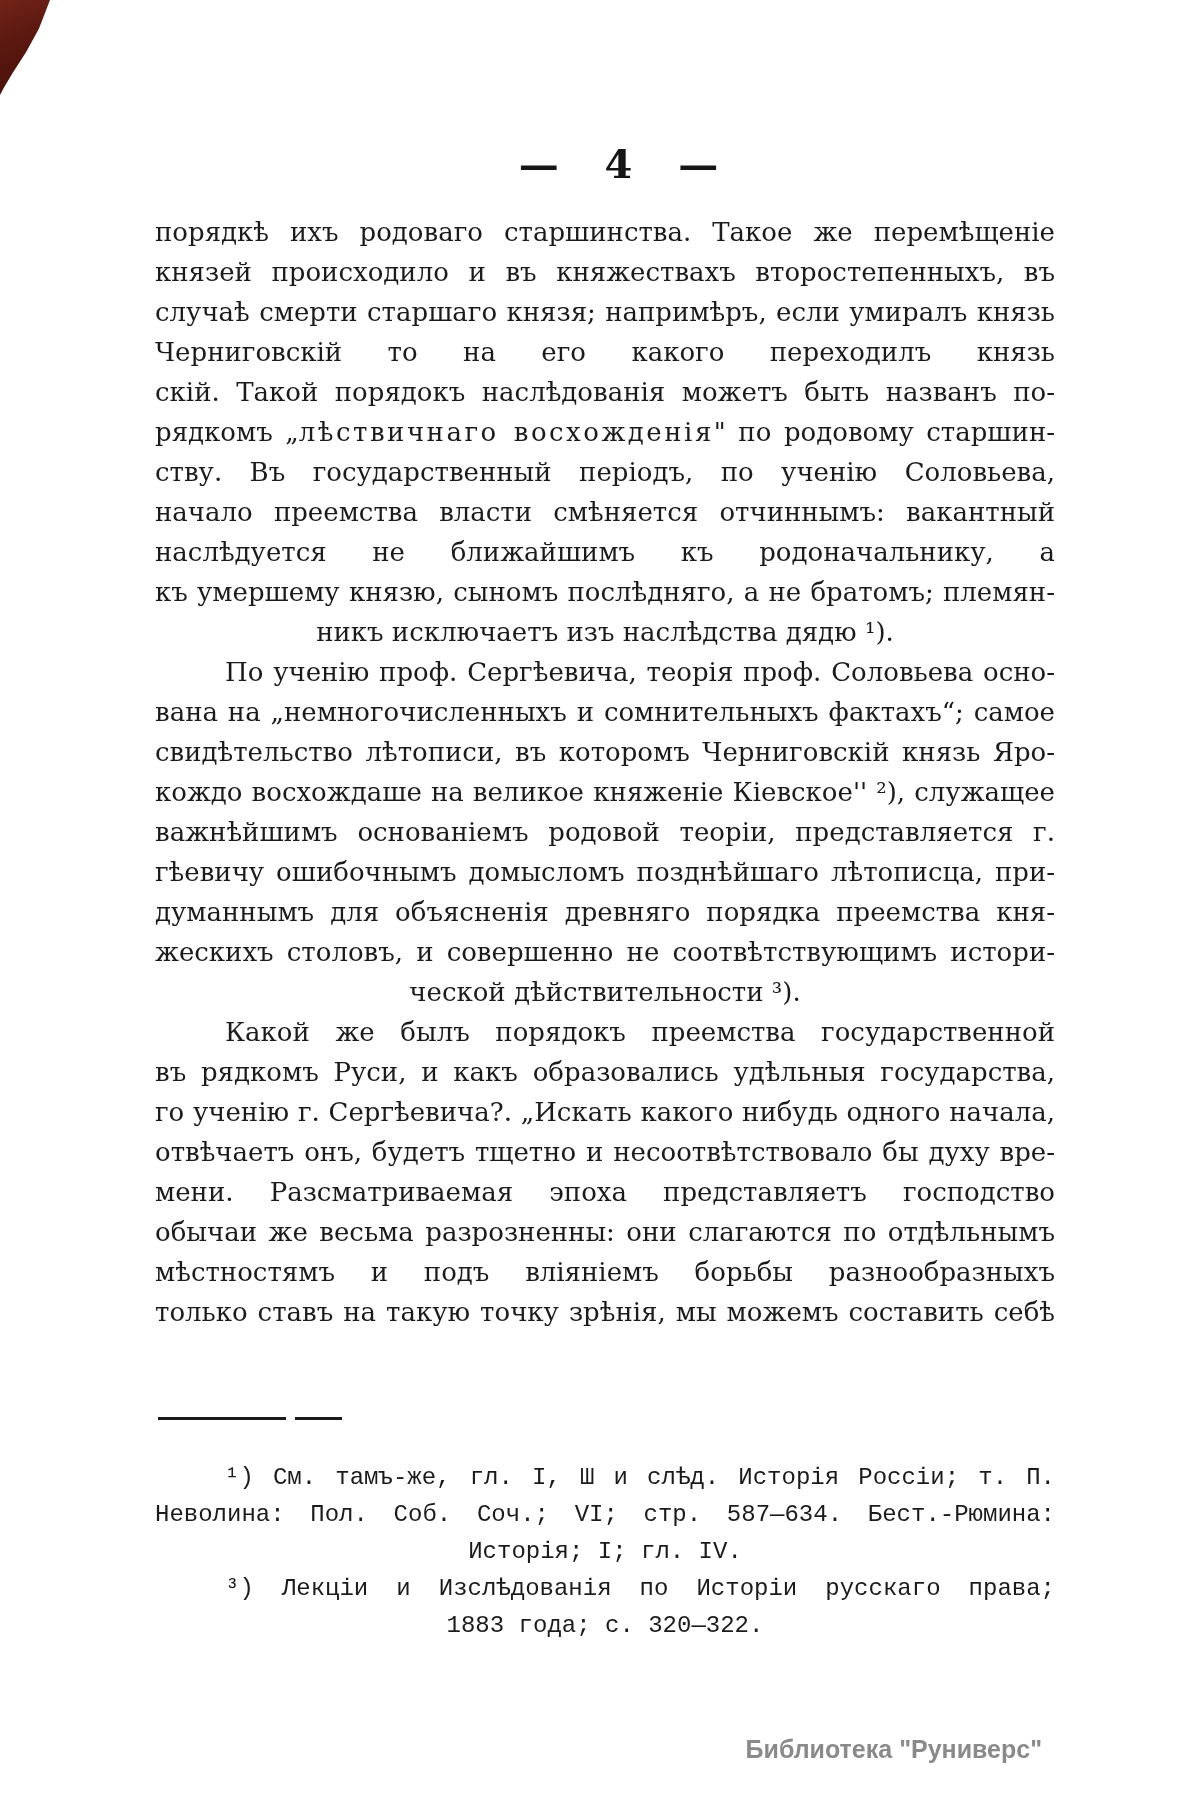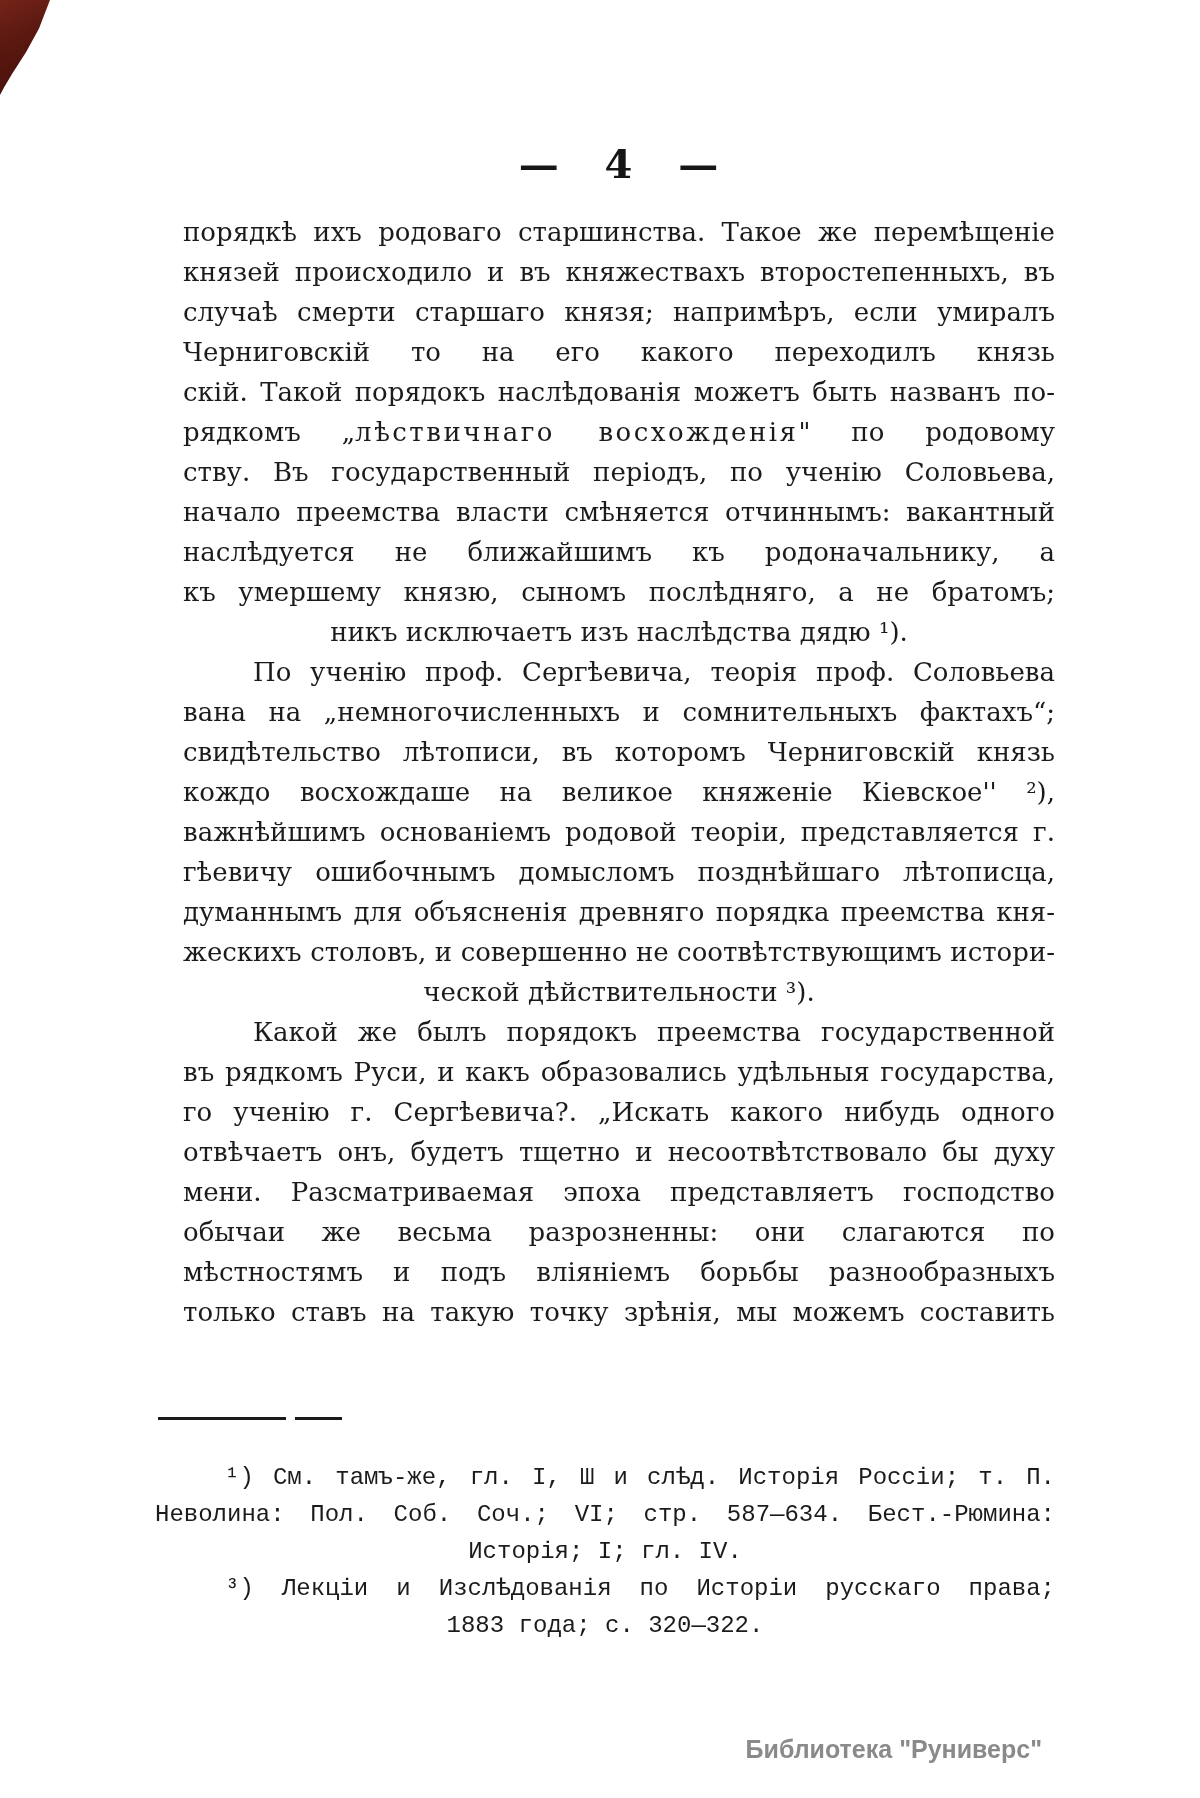--- a/index.html
+++ b/index.html
@@ -29,21 +29,21 @@
     position:absolute;left:155px;top:212px;width:900px;
     font-size:26px;line-height:40px;
     color:#1b1b1b;
   }
   .footnotes{
     position:absolute;left:155px;top:1459px;width:900px;
     font-size:24px;line-height:37px;
     color:#1b1b1b;
   }
   .tline{height:inherit;overflow:hidden;text-align:center;}
-  .main-text .tline{height:40px;margin-left:28px;}
+  .main-text .tline{height:40px;}
   .footnotes .tline{height:37px;font-family:Liberation Mono, monospace;}
   .tline.just{text-align:justify;text-align-last:justify;}
   .tline.ind{text-indent:70px;}
   .sp{letter-spacing:2.5px;}
   .footnote-separator{
     position:absolute;left:158px;top:1417px;width:188px;height:3px;
     background:linear-gradient(90deg,#1a1a1a 0 68%,transparent 68% 73%,#1a1a1a 73% 98%,transparent 98%);
   }
   .watermark{
     position:absolute;right:158px;top:1735px;

